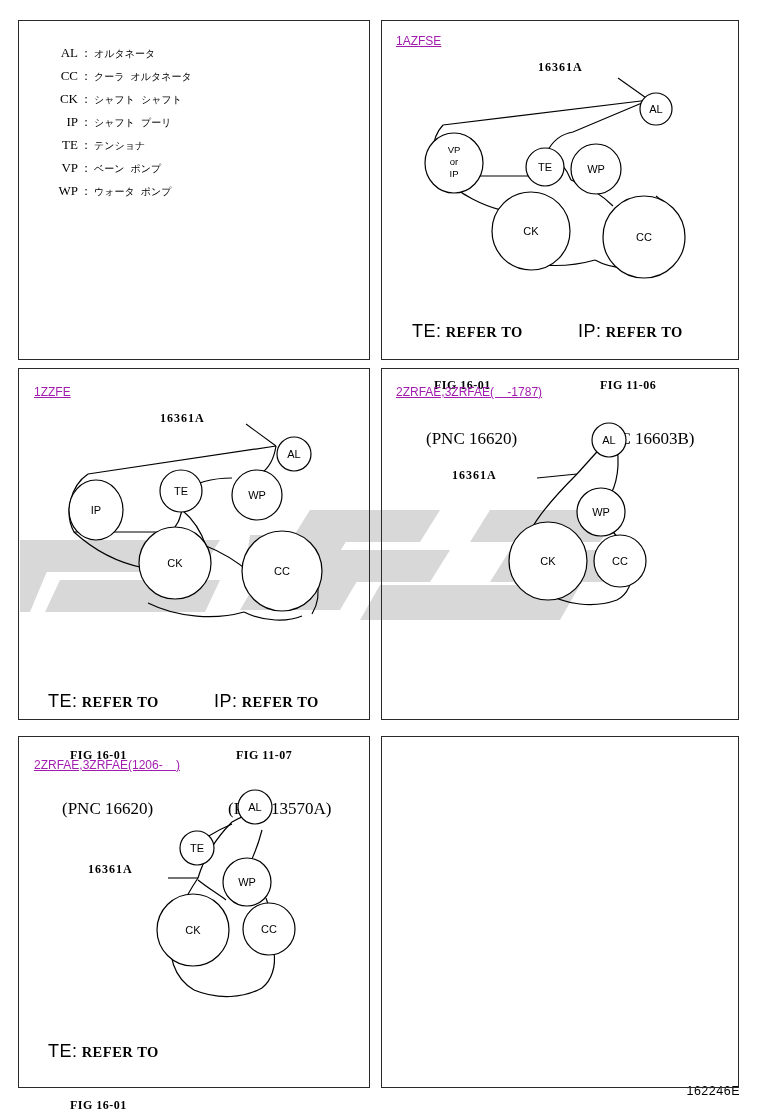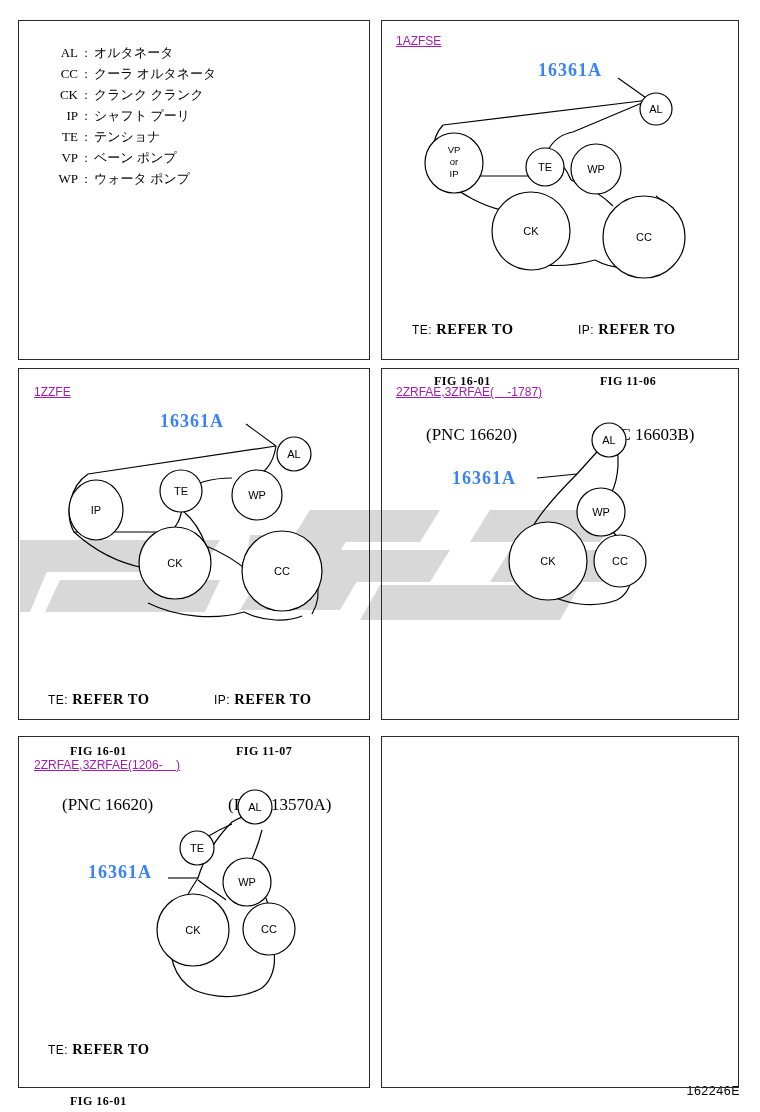--- a/index.html
+++ b/index.html
@@ -76,59 +76,59 @@
     font-size: 13px;
   }
   .legend-colon {
     display: inline-block;
     width: 16px;
     text-align: center;
     font-family: "Liberation Serif", serif;
     font-size: 13px;
   }
   .legend-jp {
-    font-family: Liberation Serif, serif;
-    font-size: 13px;
+    font-family: Liberation Mono, monospace;
+    font-size: 10px;
   }
 
   .refer-block {
     position: absolute;
     font-family: "Liberation Serif", serif;
     white-space: pre;
   }
   .refer-line1 {
     font-size: 14.5px;
     font-weight: bold;
     letter-spacing: 0.5px;
   }
   .refer-line1 .pfx {
     font-weight: normal;
-    font-size: 12px;
+    font-size: 18px;
     font-family: "Liberation Sans", sans-serif;
   }
   .refer-line2 {
     font-size: 12px;
     font-weight: bold;
     letter-spacing: 0.5px;
     padding-left: 22px;
   }
   .refer-line3 {
     font-size: 17px;
     font-weight: normal;
     letter-spacing: 0px;
     padding-left: 14px;
   }
 
   .partnum {
     position: absolute;
     font-family: "Liberation Serif", serif;
     font-weight: bold;
-    font-size: 18px;
+    font-size: 12px;
     letter-spacing: 1px;
-    color: #3b82f6;
+    color: #000000;
   }
 
   .figcode {
     position: absolute;
     right: 20px;
     bottom: 10px;
     font-family: "Liberation Sans", sans-serif;
     font-size: 12.5px;
     letter-spacing: 0.5px;
   }
@@ -179,21 +179,21 @@
       <span class="legend-jp">オルタネータ</span>
     </div>
     <div class="legend-row">
       <span class="legend-code">CC</span>
       <span class="legend-colon">:</span>
       <span class="legend-jp">クーラ オルタネータ</span>
     </div>
     <div class="legend-row">
       <span class="legend-code">CK</span>
       <span class="legend-colon">:</span>
-      <span class="legend-jp">クランク クランク</span>
+      <span class="legend-jp">シャフト シャフト</span>
     </div>
     <div class="legend-row">
       <span class="legend-code">IP</span>
       <span class="legend-colon">:</span>
       <span class="legend-jp">シャフト プーリ</span>
     </div>
     <div class="legend-row">
       <span class="legend-code">TE</span>
       <span class="legend-colon">:</span>
       <span class="legend-jp">テンショナ</span>

